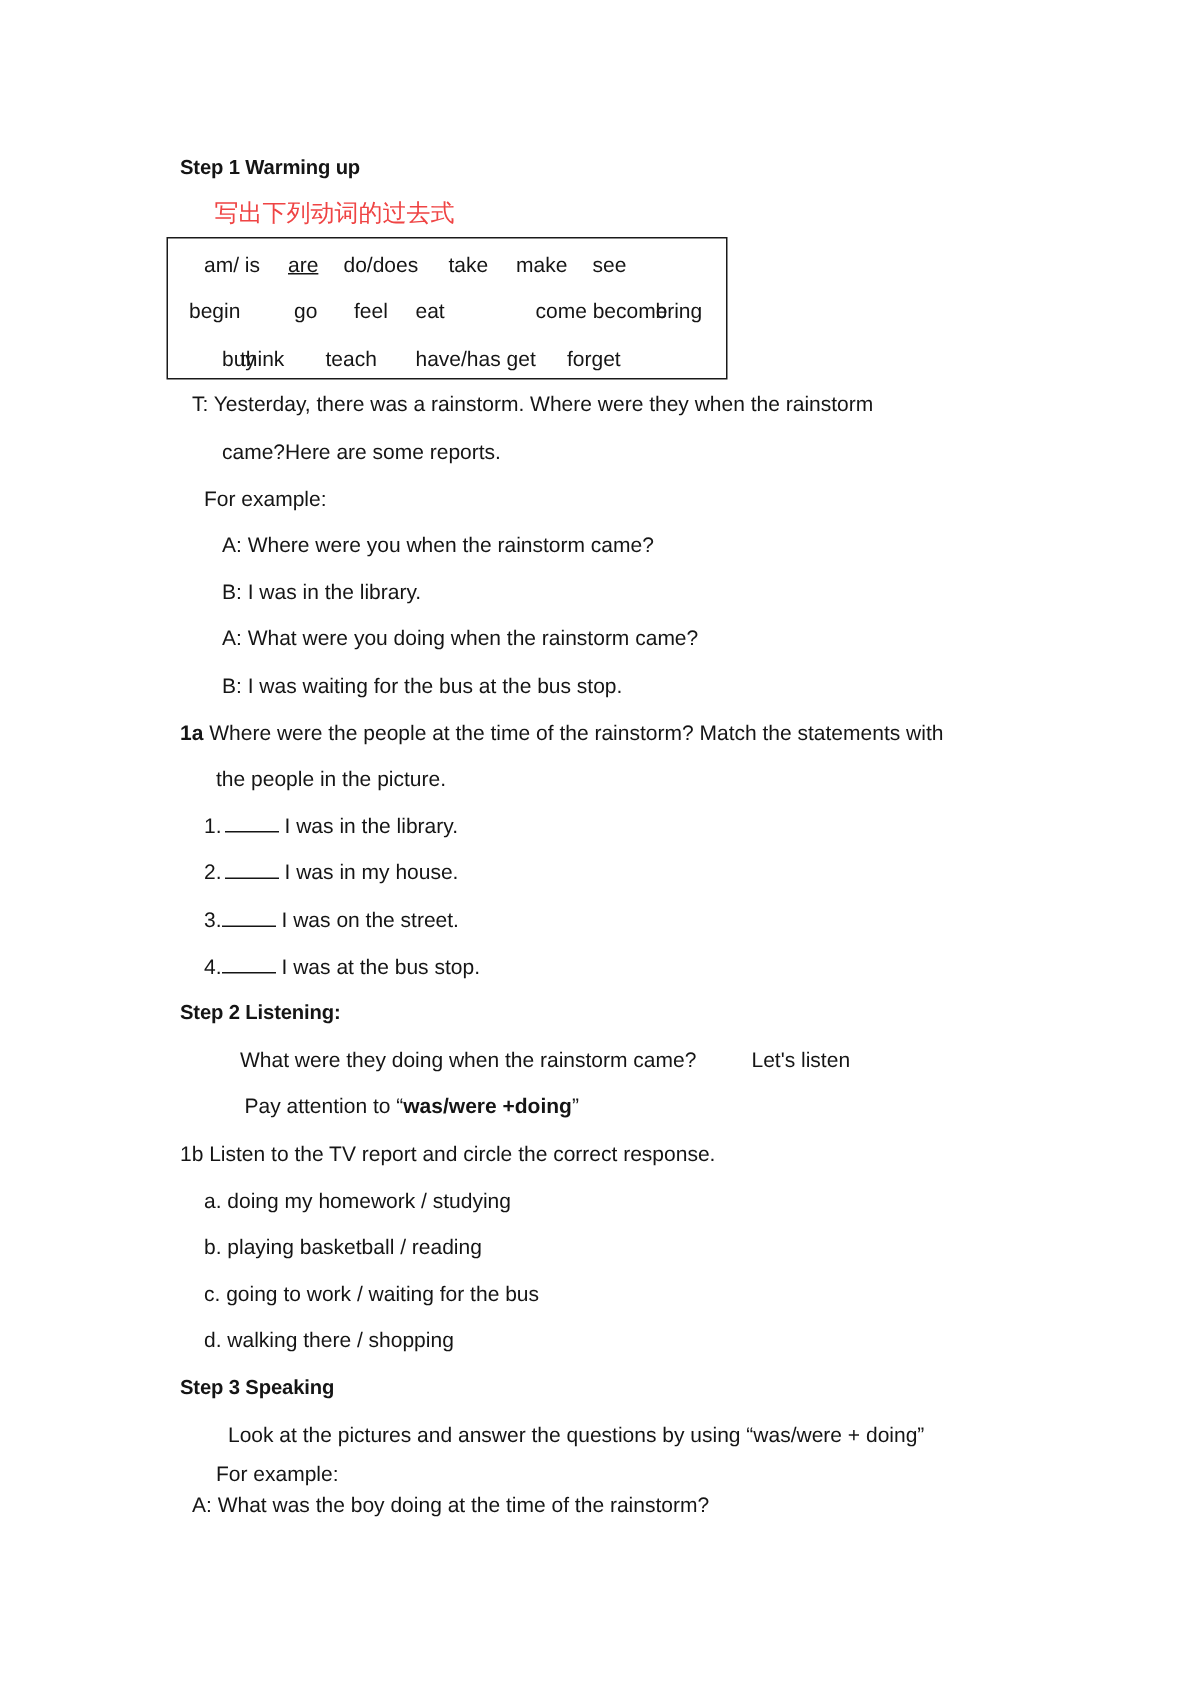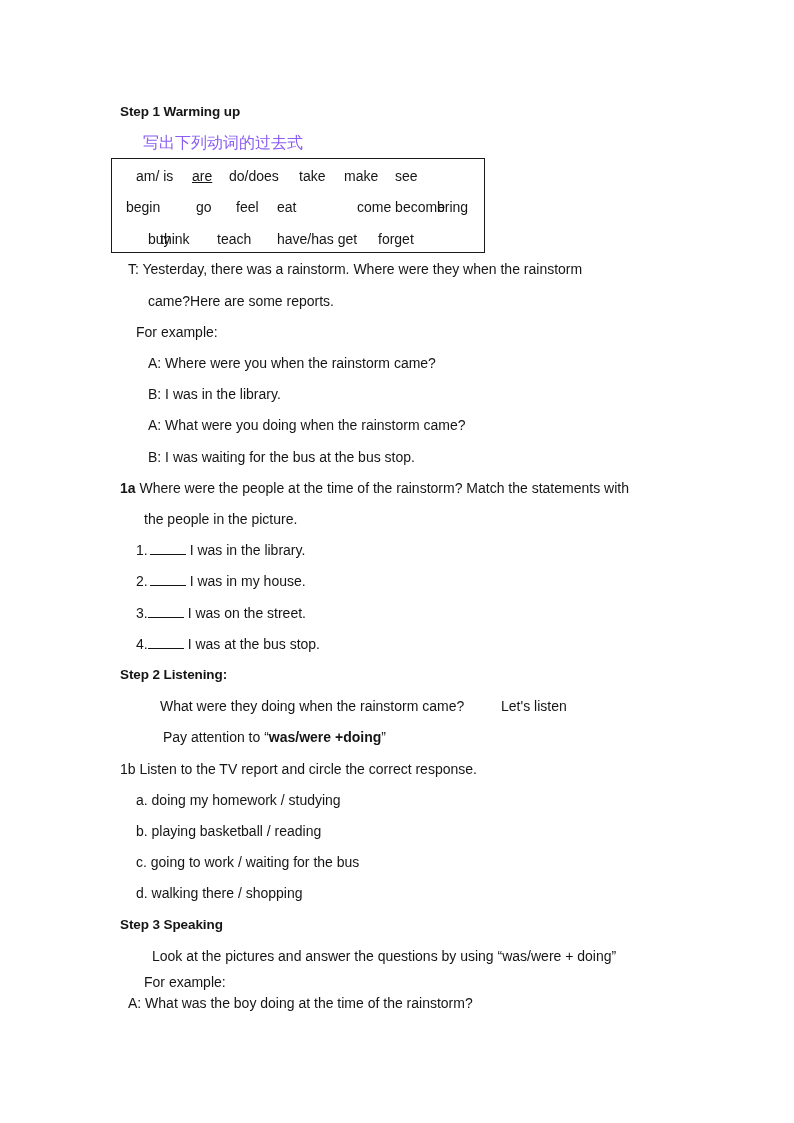--- a/index.html
+++ b/index.html
@@ -32,21 +32,21 @@
   .heading {
     font-size: 13.5px;
     font-weight: bold;
     letter-spacing: -0.1px;
   }
   .cjk {
     font-family: Liberation Sans, sans-serif;
     font-size: 16px;
     line-height: 20px;
     font-weight: normal;
-    color: #8b5cf6;
+    color: #ef4444;
   }
   .verb-box {
     position: absolute;
     left: 111px;
     top: 158px;
     width: 374px;
     height: 95px;
     border: 1px solid #1a1a1a;
     box-sizing: border-box;
   }

